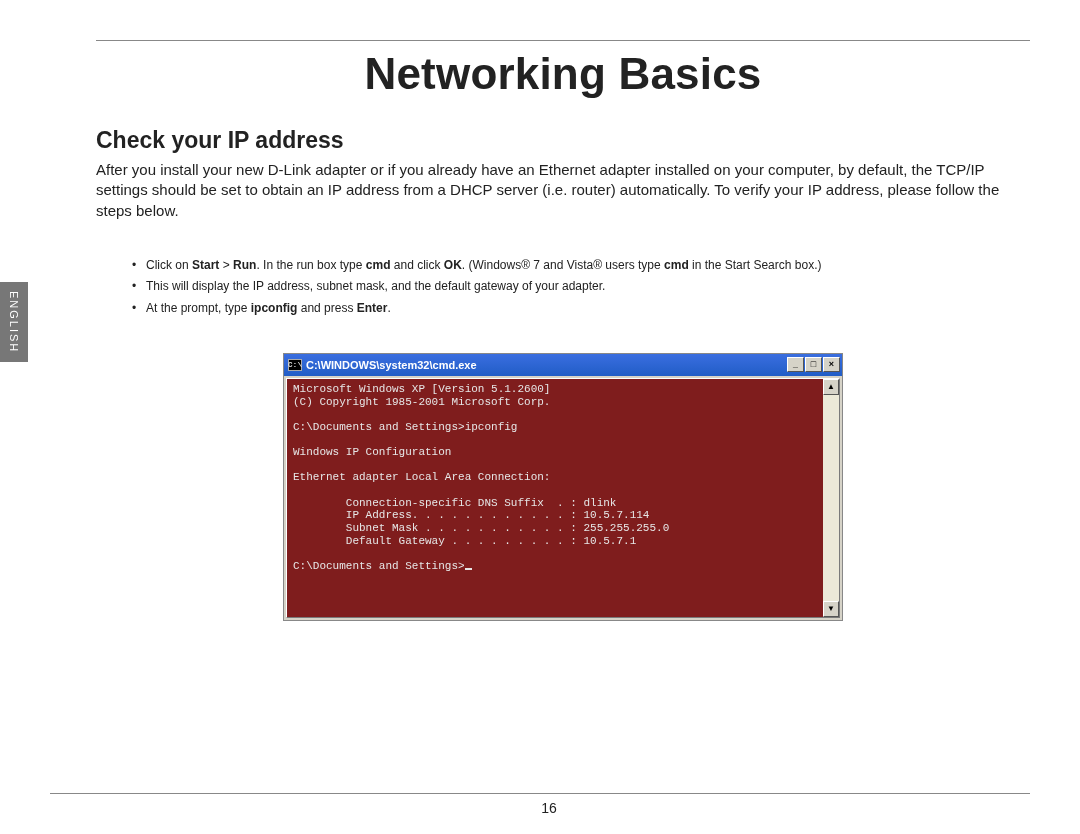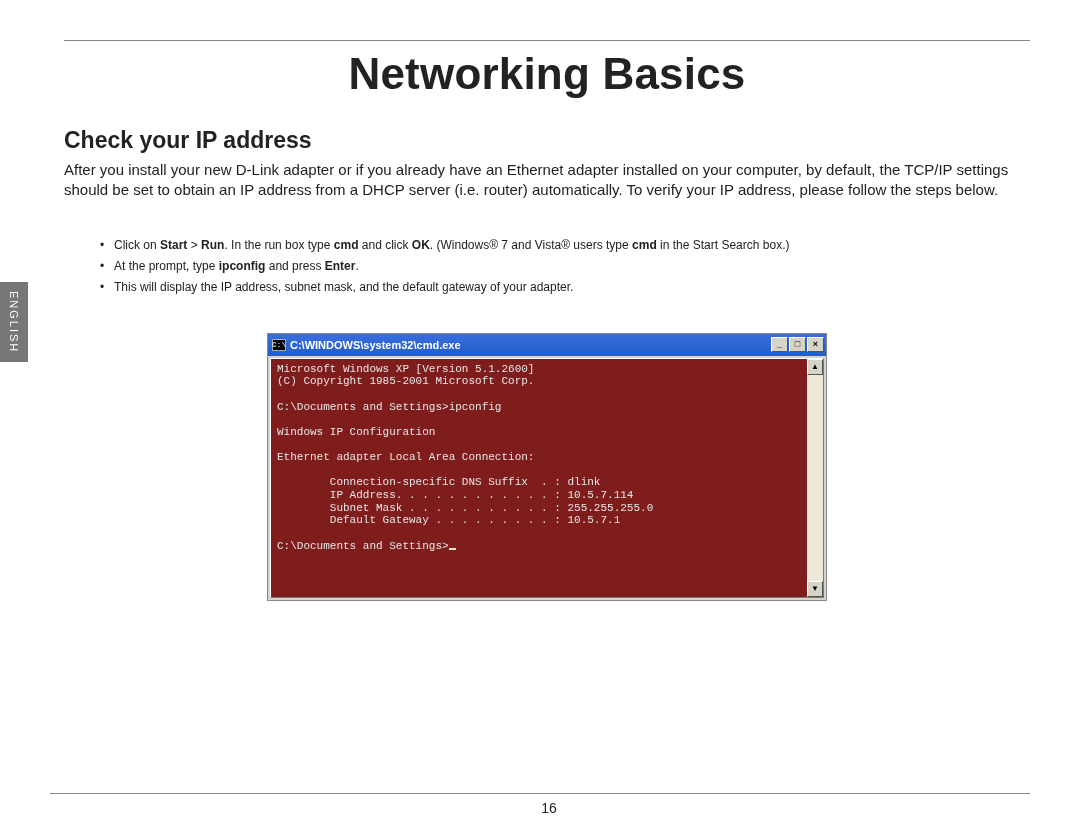--- a/index.html
+++ b/index.html
@@ -6,20 +6,21 @@
     body {
       width: 1080px;
       height: 834px;
       font-family: "Segoe UI", "Myriad Pro", Arial, sans-serif;
       color: #222;
       position: relative;
       background: #fff;
     }
     .page {
       padding: 40px 50px 20px 64px;
+      margin-left: 32px;
     }
     .top-rule {
       border-top: 1px solid #888;
       margin-bottom: 8px;
     }
     h1.page-title {
       text-align: center;
       font-size: 44px;
       font-weight: 600;
       letter-spacing: 0.2px;
@@ -159,24 +160,24 @@
 
   <h2 class="section-heading">Check your IP address</h2>
 
   <p class="intro">After you install your new D-Link adapter or if you already have an Ethernet adapter installed on your computer, by default, the TCP/IP settings should be set to obtain an IP address from a DHCP server (i.e. router) automatically. To verify your IP address, please follow the steps below.</p>
 
   <ul class="steps">
     <li>
       <span>Click on </span><b>Start</b><span> &gt; </span><b>Run</b><span>. In the run box type </span><b>cmd</b><span> and click </span><b>OK</b><span>. (Windows® 7 and Vista® users type </span><b>cmd</b><span> in the Start Search box.)</span>
     </li>
     <li>
-      <span>At the prompt, type </span><b>ipconfig</b><span> and press </span><b>Enter</b><span>.</span>
+      <span>This will display the IP address, subnet mask, and the default gateway of your adapter.</span>
     </li>
     <li>
-      <span>This will display the IP address, subnet mask, and the default gateway of your adapter.</span>
+      <span>At the prompt, type </span><b>ipconfig</b><span> and press </span><b>Enter</b><span>.</span>
     </li>
   </ul>
 
   <div class="term-wrap">
     <div class="cmd-window">
       <div class="cmd-titlebar">
         <div class="tb-left">
           <span class="tb-icon">C:\</span>
           <span>C:\WINDOWS\system32\cmd.exe</span>
         </div>

